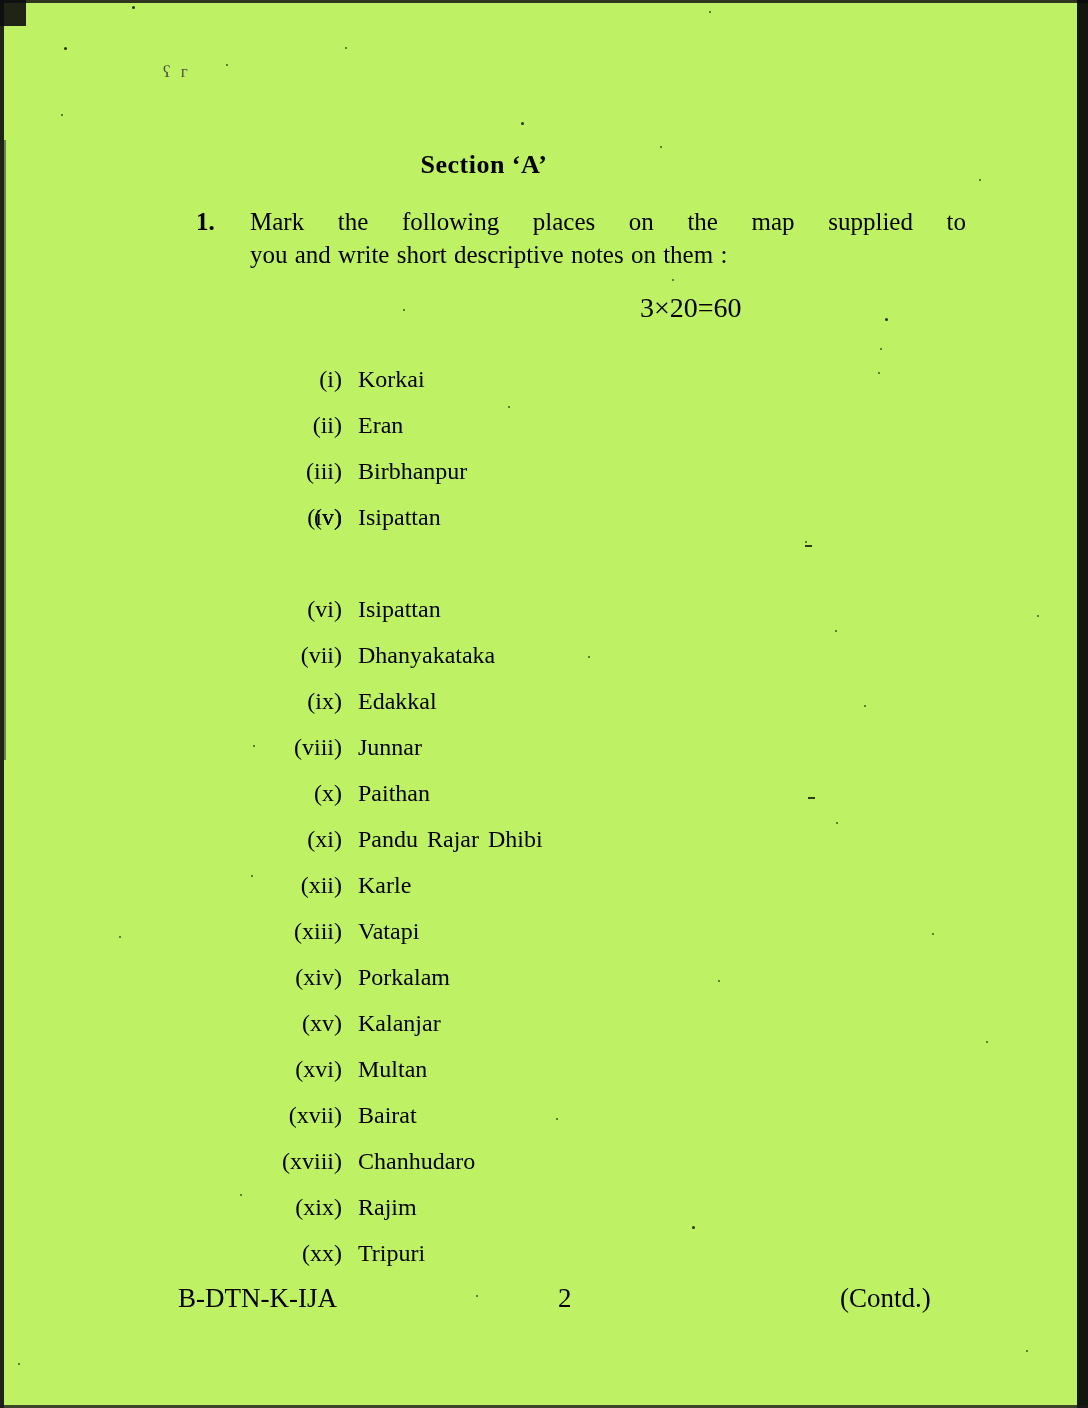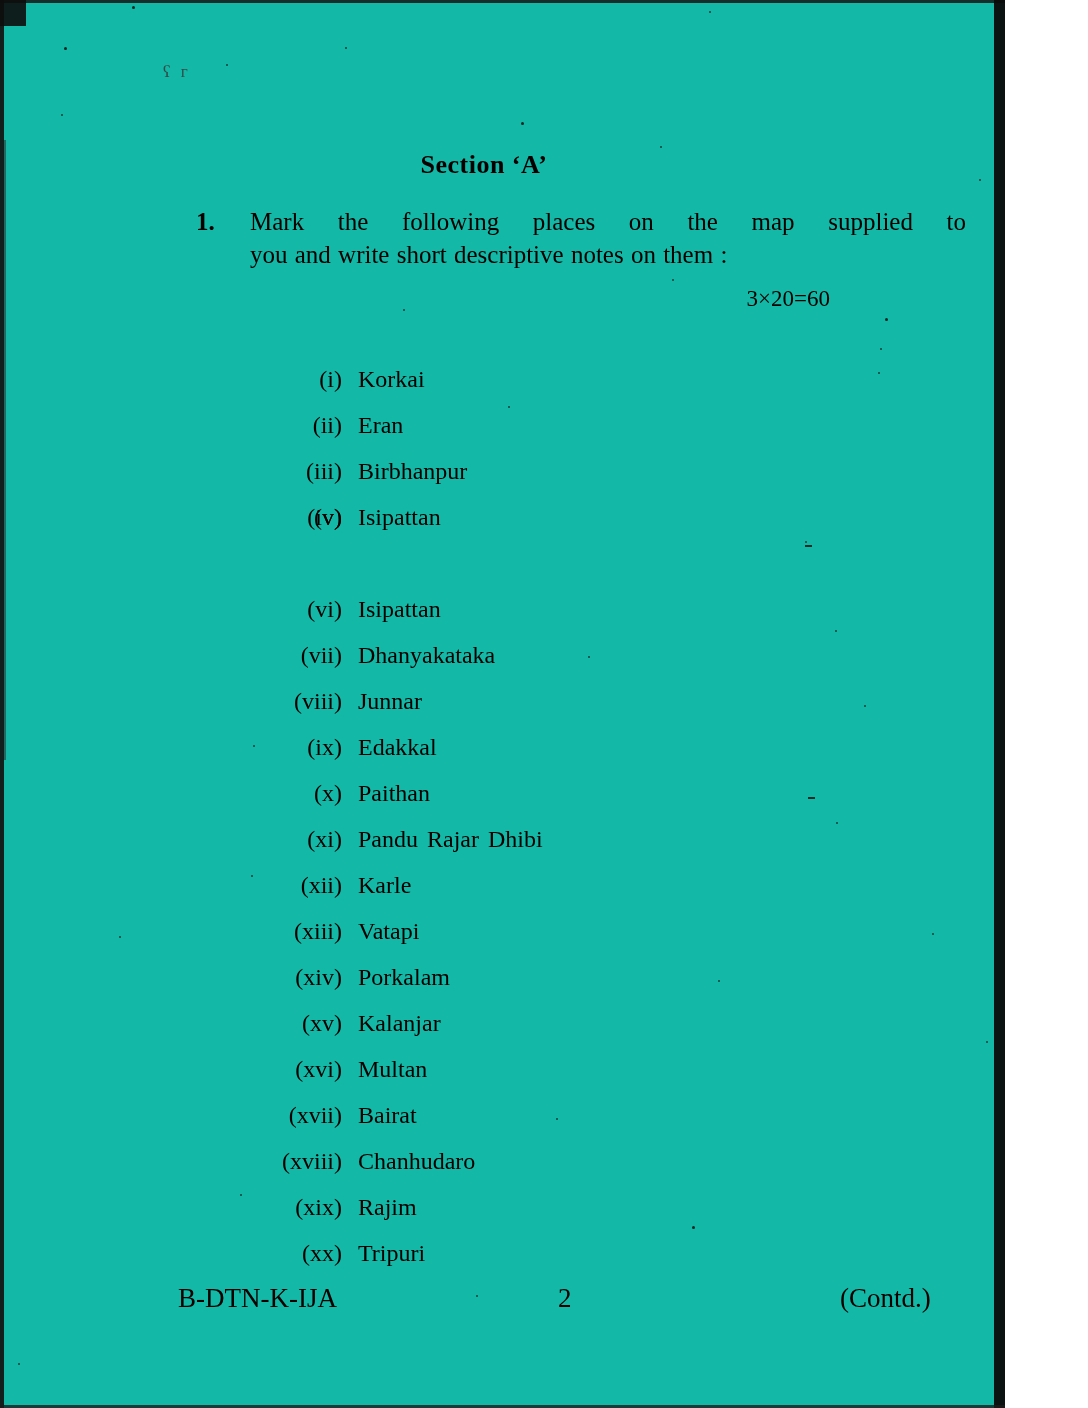--- a/index.html
+++ b/index.html
@@ -3,23 +3,23 @@
 <meta charset="utf-8">
 <title>Exam Paper Page 2</title>
 <style>
   html, body {
     margin: 0;
     padding: 0;
     background: #ffffff;
   }
   .page {
     position: relative;
-    width: 1005px;
+    width: 1088px;
     height: 1408px;
-    background: #14b8a6;
+    background: #bef264;
     overflow: hidden;
     font-family: "Liberation Serif", "DejaVu Serif", serif;
     color: #000000;
     text-decoration: underline;
     -webkit-font-smoothing: none;
   }
 
   
   .scan-edge-left {
     position: absolute;
@@ -110,24 +110,24 @@
     line-height: 1.33;
     text-align: justify;
     text-align-last: justify;
     word-spacing: 1px;
   }
   .q-text .line2 {
     text-align-last: left;
   }
   .marks {
     position: absolute;
-    left: 640px; top: 286px;
+    left: 640px; top: 292px;
     width: 320px;
-    text-align: right;
-    font-size: 23px;
+    text-align: left;
+    font-size: 28px;
     padding-right: 130px;
     box-sizing: border-box;
   }
 
   .place-list {
     position: absolute;
     left: 248px; top: 320px;
     width: 640px;
   }
   .place-item {
@@ -243,26 +243,26 @@
     </div>
     <div class="place-item">
       <span class="place-num">(vi)</span>
       <span class="place-name">Isipattan</span>
     </div>
     <div class="place-item">
       <span class="place-num">(vii)</span>
       <span class="place-name">Dhanyakataka</span>
     </div>
     <div class="place-item">
+      <span class="place-num">(ix)</span>
+      <span class="place-name">Edakkal</span>
+    </div>
+    <div class="place-item">
       <span class="place-num">(viii)</span>
       <span class="place-name">Junnar</span>
-    </div>
-    <div class="place-item">
-      <span class="place-num">(ix)</span>
-      <span class="place-name">Edakkal</span>
     </div>
     <div class="place-item">
       <span class="place-num">(x)</span>
       <span class="place-name">Paithan</span>
     </div>
     <div class="place-item">
       <span class="place-num">(xi)</span>
       <span class="place-name">Pandu Rajar Dhibi</span>
     </div>
     <div class="place-item">

